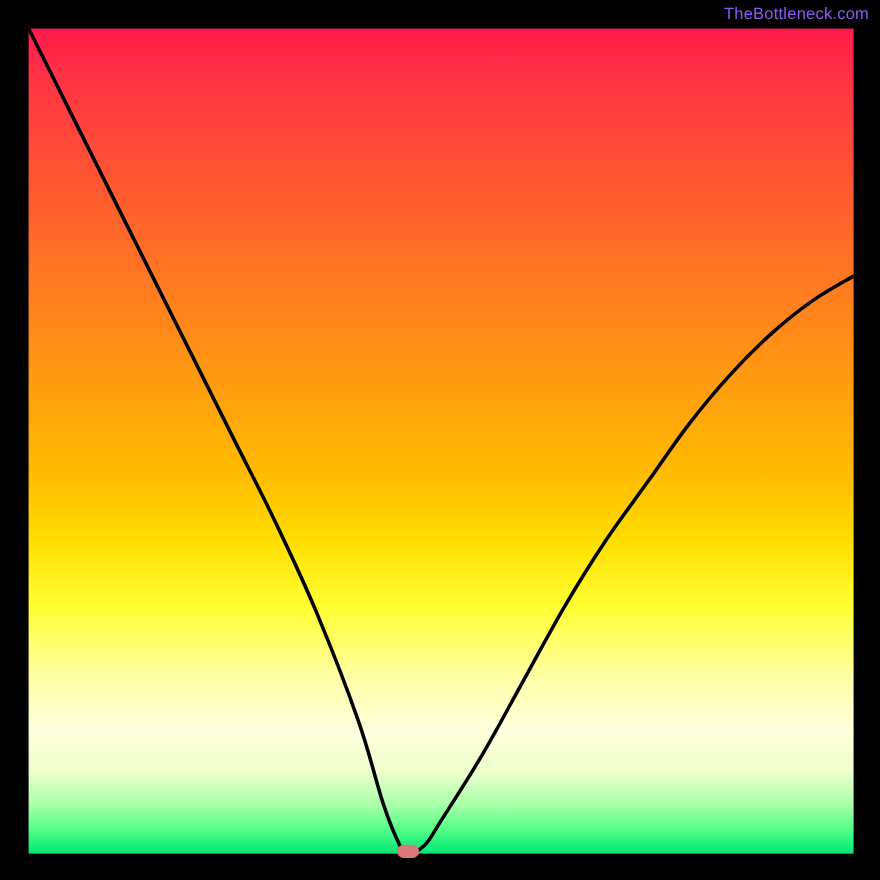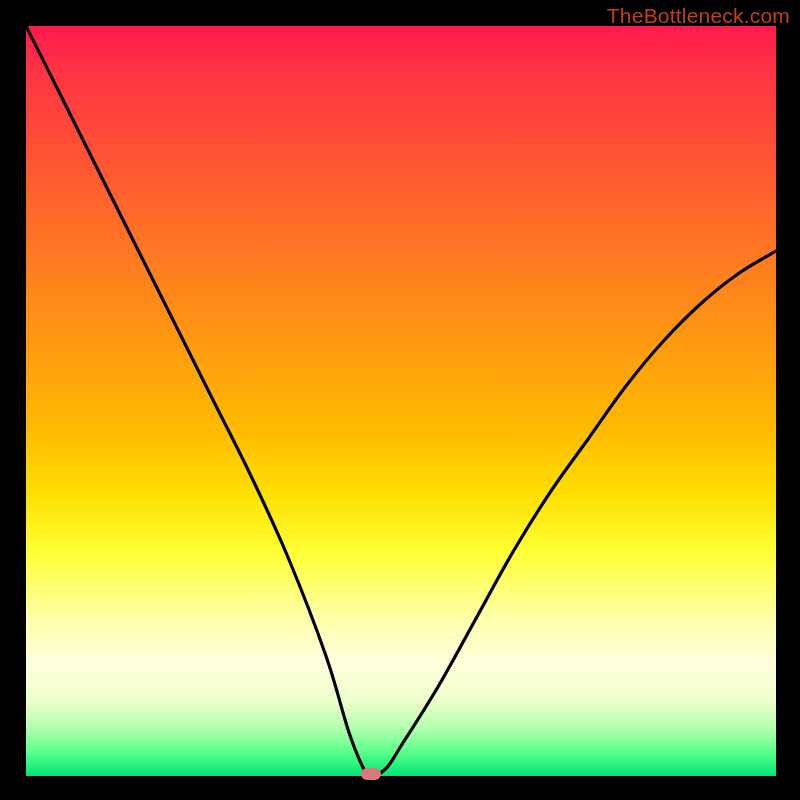--- a/index.html
+++ b/index.html
@@ -37,22 +37,22 @@
       #eeffcc 90%,
       #aaffaa 94%,
       #55ff88 97%,
       #00e676 100%
     );
   }
   .watermark {
     position: absolute;
     top: 4px;
     right: 10px;
-    color: #c2410c;
-    font-size: 21px;
+    color: #8b5cf6;
+    font-size: 15px;
     font-weight: 500;
     letter-spacing: 0.2px;
     margin-left: 46px;
   }
   svg.curve {
     position: absolute;
     left: 0;
     top: 0;
     width: 750px;
     height: 750px;

